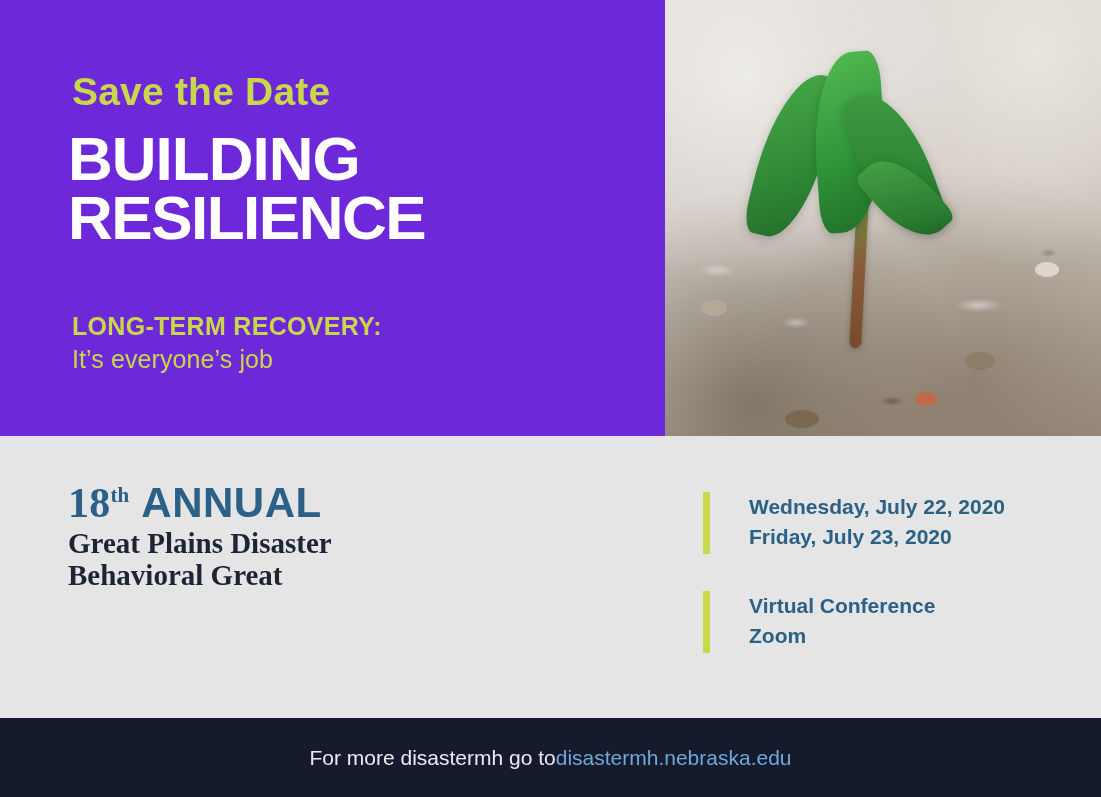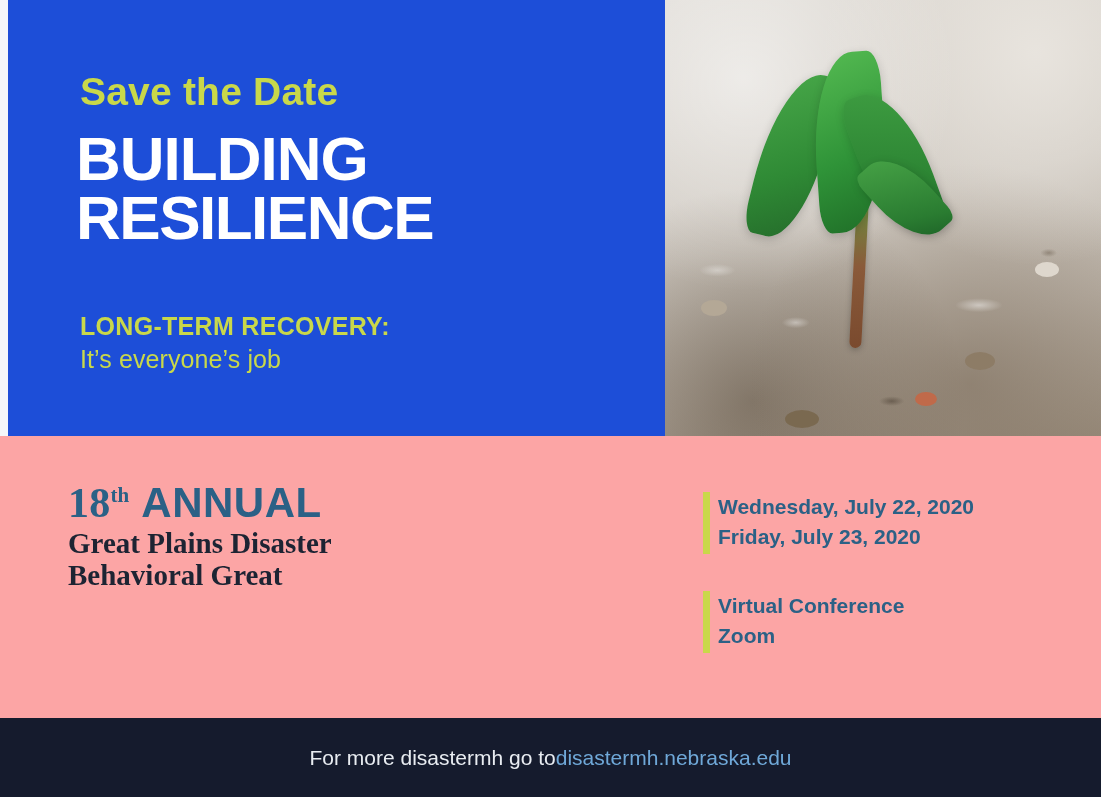--- a/index.html
+++ b/index.html
@@ -22,24 +22,24 @@
 
   
   .top {
     position: absolute;
     left: 0; top: 0;
     width: 1101px;
     height: 436px;
   }
   .top-left {
     position: absolute;
-    left: 8px; top: 0;
+    left: 0; top: 0;
     width: 665px;
     height: 436px;
-    background: #1d4ed8;
+    background: #6d28d9;
   }
   .save-date {
     position: absolute;
     left: 72px;
     top: 72px;
     font-size: 39px;
     font-weight: bold;
     color: #c9d84a;
     letter-spacing: 0.2px;
     line-height: 1;
@@ -157,21 +157,21 @@
     transform: rotate(-42deg);
     border-radius: 14% 62% 14% 62%;
   }
 
   
   .middle {
     position: absolute;
     left: 0; top: 436px;
     width: 1101px;
     height: 282px;
-    background: #fca5a5;
+    background: #e5e5e5;
   }
   .annual-line {
     position: absolute;
     left: 68px;
     top: 43px;
     color: #2b6186;
     font-size: 42px;
     font-weight: bold;
     letter-spacing: 0.2px;
   }
@@ -204,21 +204,21 @@
   }
   .info-bar {
     position: absolute;
     left: 0;
     top: 0;
     width: 7px;
     height: 100%;
     background: #c9d84a;
   }
   .info-lines {
-    margin-left: 15px;
+    margin-left: 46px;
   }
   .info-lines div {
     font-size: 21px;
     color: #2b6186;
     line-height: 1.42;
   }
   .info-dates {
     left: 703px;
     top: 56px;
     height: 62px;

